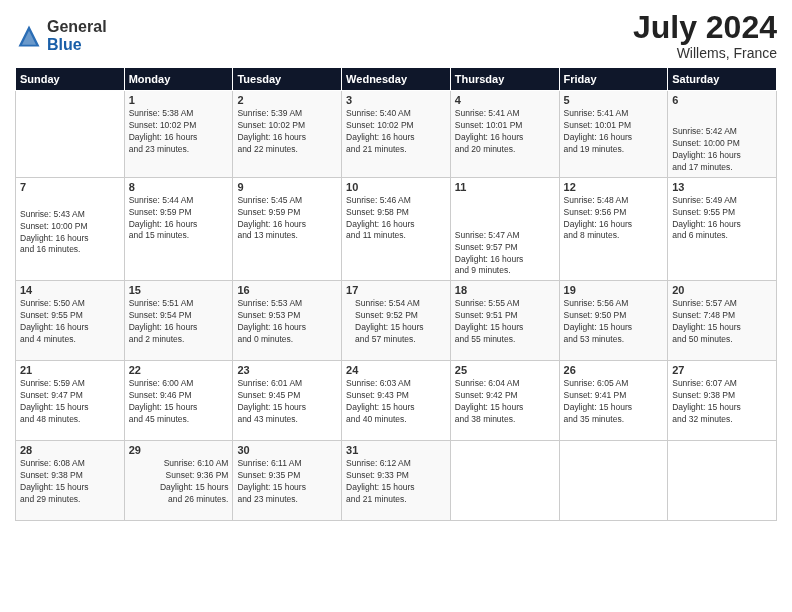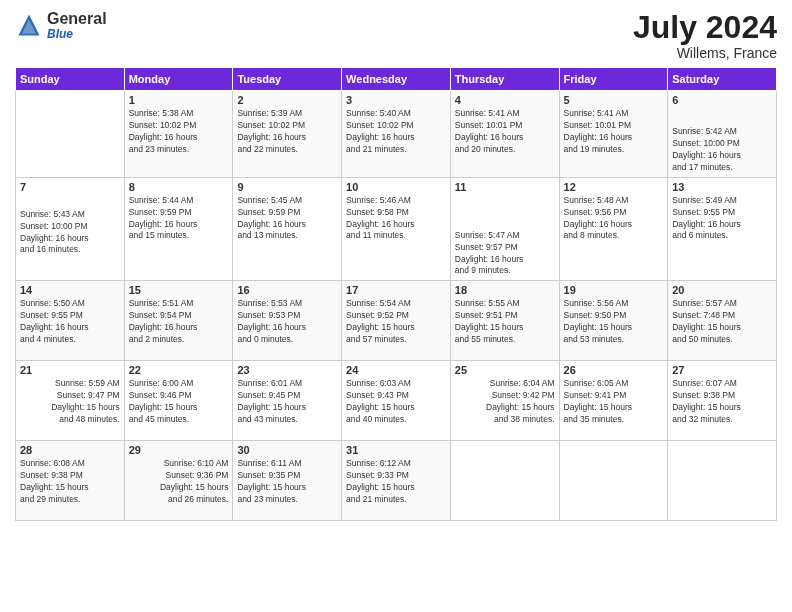--- a/index.html
+++ b/index.html
@@ -10,43 +10,42 @@
       height: 612px;
       overflow: hidden;
     }
     .container {
       width: 792px;
       padding: 10px 15px;
     }
     .header-row {
       display: flex;
       justify-content: space-between;
-      align-items: flex-start;
+      align-items: center;
       margin-bottom: 6px;
     }
     .logo {
       display: flex;
       align-items: center;
       gap: 4px;
     }
     .logo-text {
       display: flex;
       flex-direction: column;
       line-height: 1.1;
     }
     .logo-general {
       font-size: 16px;
       font-weight: bold;
       color: #333;
     }
     .logo-blue {
-      font-size: 12px;
+      font-size: 16px;
       font-weight: bold;
       color: #1a5fa8;
-      font-style: italic;
     }
     .logo-icon {
       width: 28px;
       height: 28px;
     }
     .title-block {
       text-align: right;
     }
     .month-year {
       font-size: 32px;
@@ -57,21 +56,21 @@
     .location {
       font-size: 14px;
       color: #333;
     }
     table {
       width: 100%;
       border-collapse: collapse;
       table-layout: fixed;
     }
     thead tr th {
-      background-color: #6d28d9;
+      background-color: #0f172a;
       color: #fff;
       font-size: 11px;
       font-weight: bold;
       padding: 5px 4px;
       text-align: left;
       border: 1px solid #fff;
     }
     tbody tr td {
       vertical-align: top;
       padding: 3px 4px;
@@ -246,21 +245,21 @@
           </td>
           <td>
             <span class="day-number">16</span>
             <div class="day-info" style="white-space: pre-line;">Sunrise: 5:53 AM
 Sunset: 9:53 PM
 Daylight: 16 hours
 and 0 minutes.</div>
           </td>
           <td>
             <span class="day-number">17</span>
-            <div class="day-info" style="white-space: pre-line;">Sunrise: 5:54 AM
+            <div class="day-info" style="white-space: pre-line; margin-left: 9px;">Sunrise: 5:54 AM
 Sunset: 9:52 PM
 Daylight: 15 hours
 and 57 minutes.</div>
           </td>
           <td>
             <span class="day-number">18</span>
             <div class="day-info" style="white-space: pre-line;">Sunrise: 5:55 AM
 Sunset: 9:51 PM
 Daylight: 15 hours
 and 55 minutes.</div>
@@ -276,21 +275,21 @@
             <span class="day-number">20</span>
             <div class="day-info" style="white-space: pre-line;">Sunrise: 5:57 AM
 Sunset: 7:48 PM
 Daylight: 15 hours
 and 50 minutes.</div>
           </td>
         </tr>
         <tr>
           <td>
             <span class="day-number">21</span>
-            <div class="day-info" style="white-space: pre-line; text-align: right;">Sunrise: 5:59 AM
+            <div class="day-info" style="white-space: pre-line;">Sunrise: 5:59 AM
 Sunset: 9:47 PM
 Daylight: 15 hours
 and 48 minutes.</div>
           </td>
           <td>
             <span class="day-number">22</span>
             <div class="day-info" style="white-space: pre-line;">Sunrise: 6:00 AM
 Sunset: 9:46 PM
 Daylight: 15 hours
 and 45 minutes.</div>
@@ -304,21 +303,21 @@
           </td>
           <td>
             <span class="day-number">24</span>
             <div class="day-info" style="white-space: pre-line;">Sunrise: 6:03 AM
 Sunset: 9:43 PM
 Daylight: 15 hours
 and 40 minutes.</div>
           </td>
           <td>
             <span class="day-number">25</span>
-            <div class="day-info" style="white-space: pre-line; text-align: right;">Sunrise: 6:04 AM
+            <div class="day-info" style="white-space: pre-line;">Sunrise: 6:04 AM
 Sunset: 9:42 PM
 Daylight: 15 hours
 and 38 minutes.</div>
           </td>
           <td>
             <span class="day-number">26</span>
             <div class="day-info" style="white-space: pre-line;">Sunrise: 6:05 AM
 Sunset: 9:41 PM
 Daylight: 15 hours
 and 35 minutes.</div>

